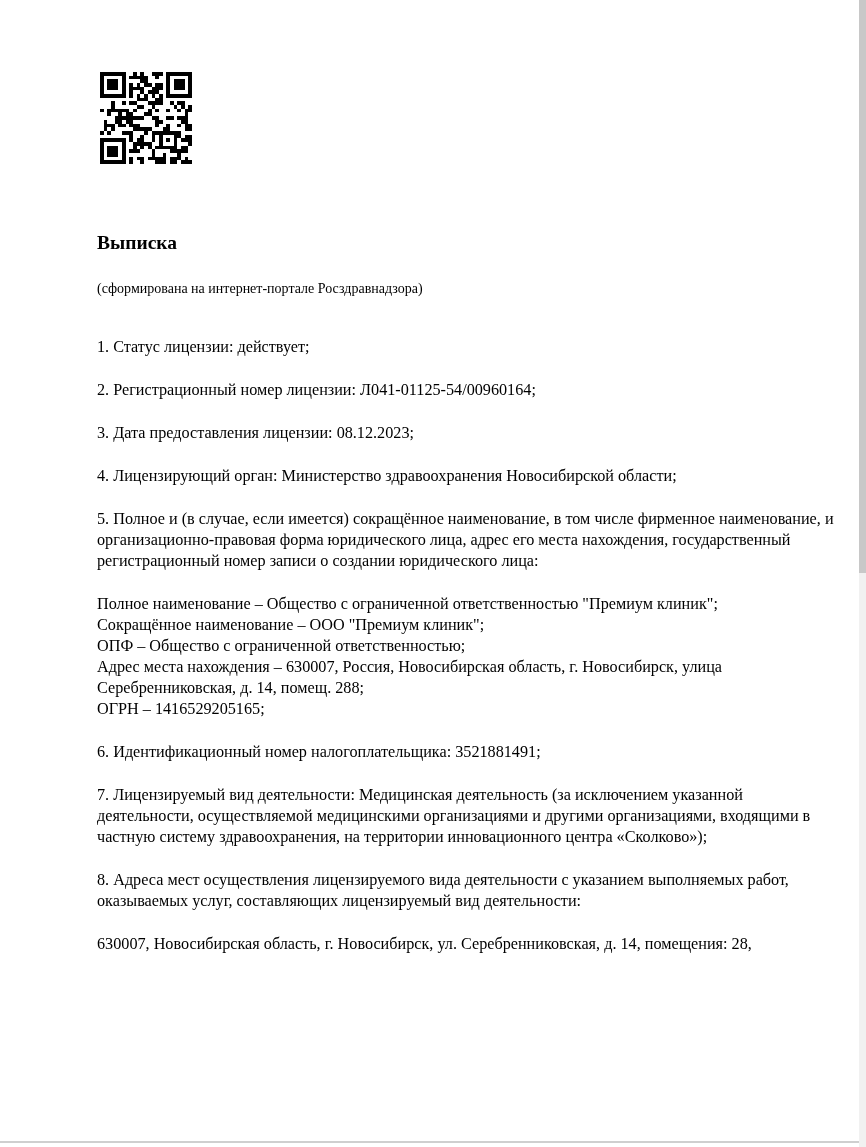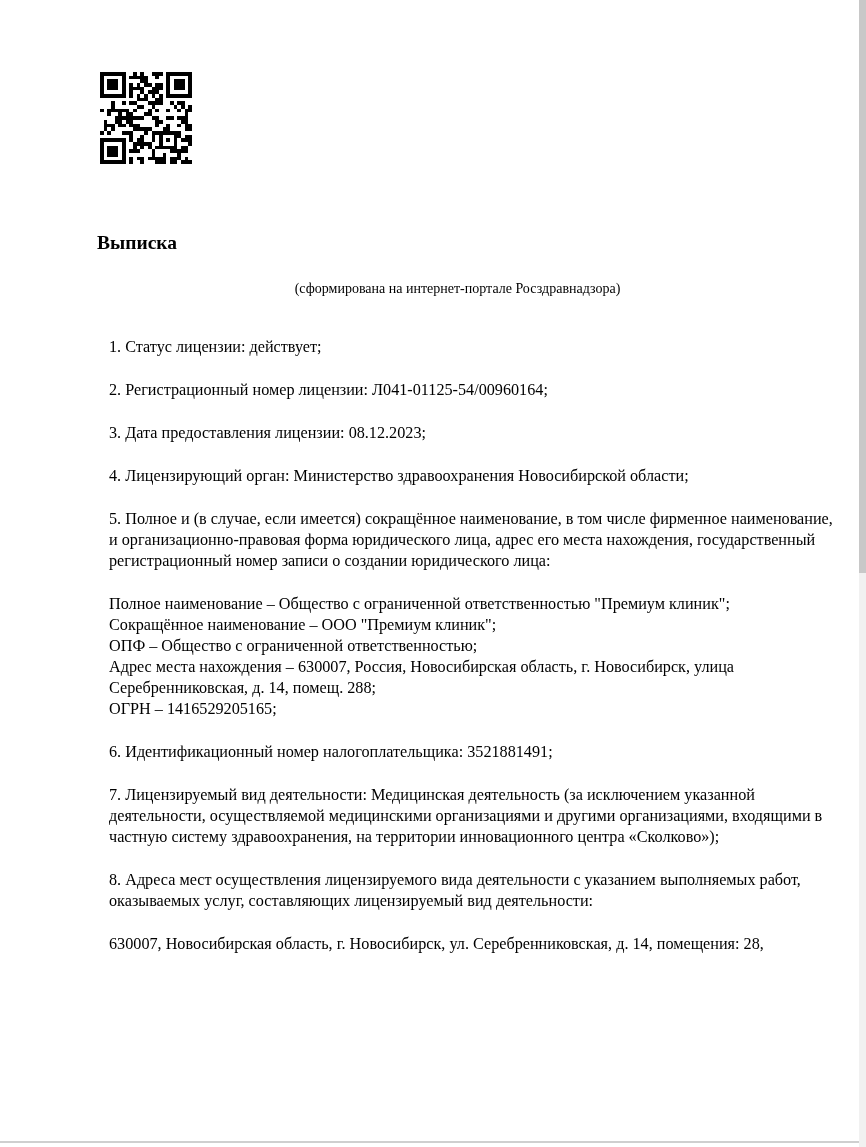--- a/index.html
+++ b/index.html
@@ -23,28 +23,28 @@
   }
   .title{
     font-weight:bold;
     font-size:19.5px;
     line-height:24.5px;
     text-align:left;
   }
   .note{
     font-size:14px;
     line-height:19px;
-    text-align:center;
+    text-align:left;
     padding-right:19px;
     margin-top:23px;
   }
   .para{
     font-size:16.2px;
     line-height:21px;
-    margin:22px 0 0 12px;
+    margin:22px 0 0 0;
   }
   .para.first{margin-top:39px;}
   .para.nowrap{white-space:nowrap;}
   .org-block div{font-size:16.2px;line-height:21px;}
   .page-edge{
     position:absolute;left:0;top:1141px;
     width:859px;height:2px;
     background:#cfcfcf;
   }
   .scrollbar{

